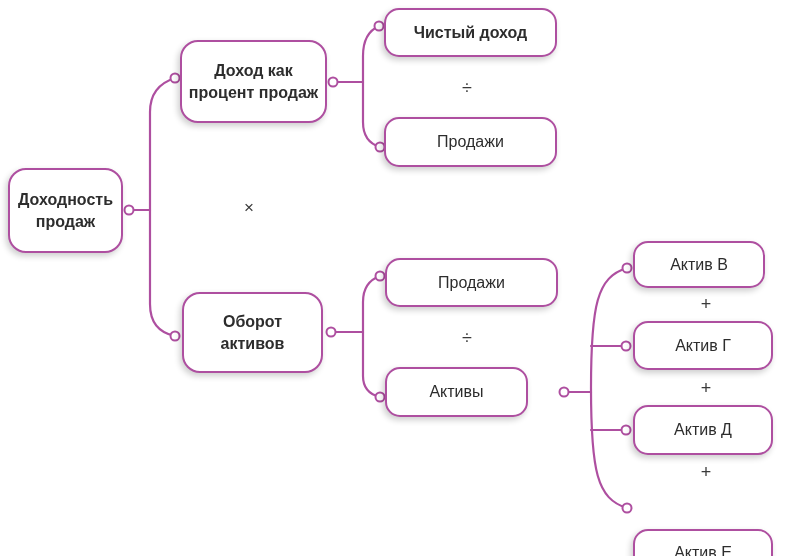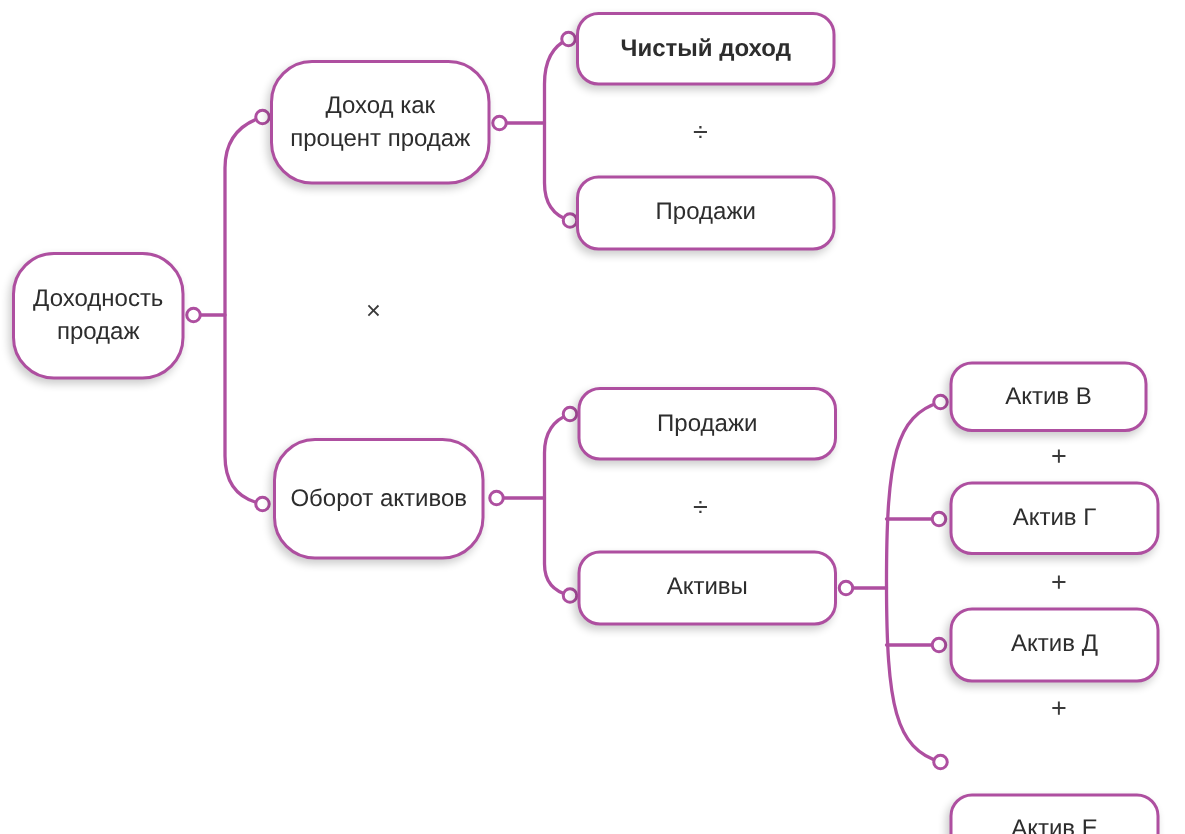--- a/index.html
+++ b/index.html
@@ -48,21 +48,21 @@
     align-items: center;
     justify-content: center;
     text-align: center;
     font-size: 16px;
     line-height: 1.35;
     color: var(--text);
     box-shadow: -2px 3px 6px rgba(0,0,0,0.20);
     padding: 2px 6px;
   }
   .node.small { border-radius: 15px; }
-  .node.big   { border-radius: 28px; }
+  .node.big   { border-radius: 18px; font-weight: bold; }
   .op {
     position: absolute;
     z-index: 1;
     transform: translate(-50%, -50%);
     color: var(--operator);
     font-size: 18px;
     line-height: 1;
   }
   .op.mult { font-size: 17px; }
 </style>
@@ -118,21 +118,21 @@
   <div class="node big" style="left:180px; top:40px; width:147px; height:83px;">Доход как процент продаж</div>
 
   <div class="node big" style="left:182px; top:292px; width:141px; height:81px;">Оборот активов</div>
 
   <div class="node small" style="left:384px; top:8px; width:173px; height:49px;font-weight:bold;">Чистый доход</div>
 
   <div class="node small" style="left:384px; top:117px; width:173px; height:50px;">Продажи</div>
 
   <div class="node small" style="left:385px; top:258px; width:173px; height:49px;">Продажи</div>
 
-  <div class="node small" style="left:385px; top:367px; width:173px; height:50px;">Активы</div>
+  <div class="node small" style="left:385px; top:367px; width:143px; height:50px;">Активы</div>
 
   <div class="node small" style="left:633px; top:241px; width:132px; height:47px;">Актив В</div>
 
   <div class="node small" style="left:633px; top:321px; width:140px; height:49px;">Актив Г</div>
 
   <div class="node small" style="left:633px; top:405px; width:140px; height:50px;">Актив Д</div>
 
   <div class="node small" style="left:633px; top:489px; width:140px; height:48px;margin-top:40px;">Актив Е</div>
 
   <span class="op mult" style="left:249px; top:207px;">×</span>

